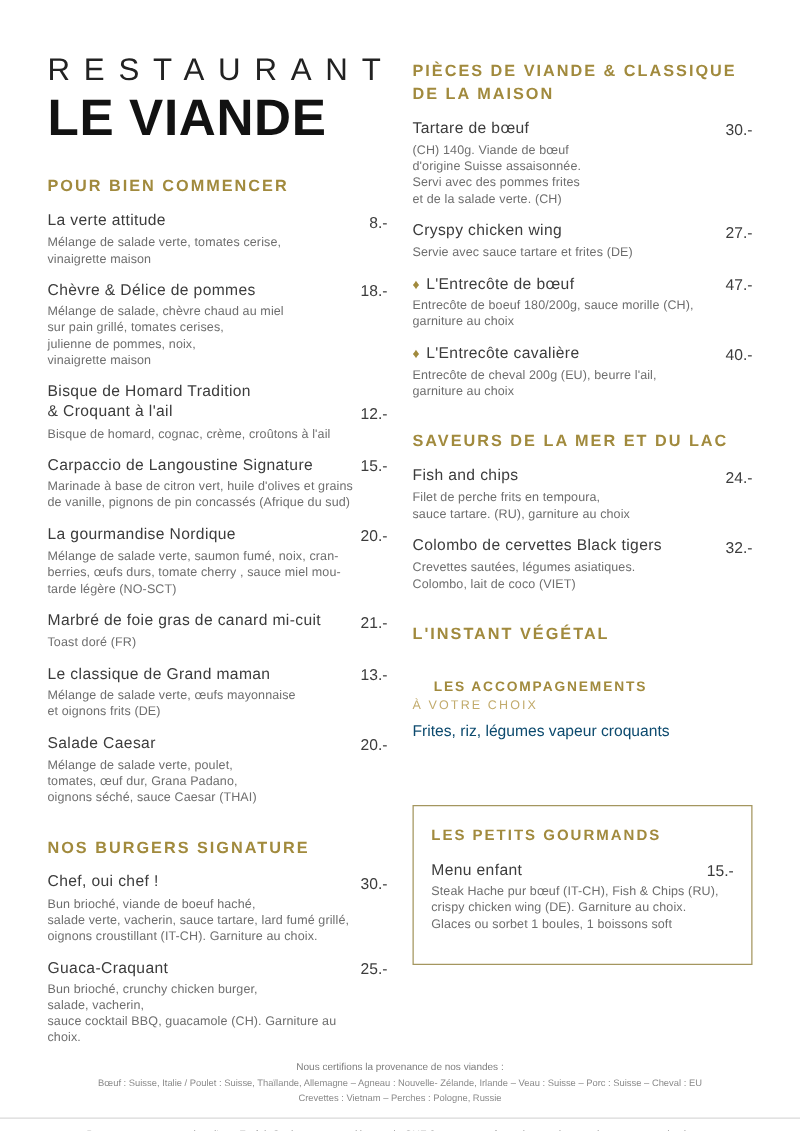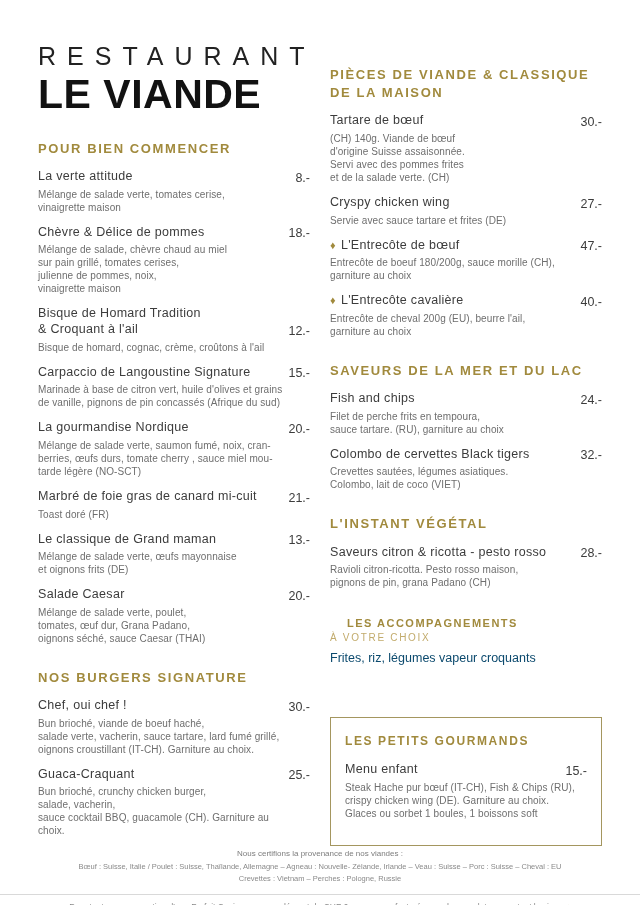--- a/index.html
+++ b/index.html
@@ -15,21 +15,21 @@
   .col { flex: 1; min-width: 0; }
 
   .brand { margin-bottom: 14px; }
   .brand-restaurant { font-size: 25px; letter-spacing: 11px; color: #222; font-weight: 400; white-space: nowrap; }
   .brand-name { font-size: 41px; font-weight: bold; color: #121212; line-height: 1.05; margin-top: 2px; letter-spacing: 0.5px; white-space: nowrap; }
 
   .section-title {
     color: #a18a3d; font-weight: bold; font-size: 13px;
     letter-spacing: 1.6px; margin: 24px 0 11px; line-height: 1.4;
   }
-  .section-title.first { margin-top: 24px; }
+  .section-title.first { margin-top: 6px; }
 
   .item { margin-bottom: 11px; }
   .row { display: flex; justify-content: space-between; align-items: flex-end; gap: 8px; }
   .name { font-size: 12.5px; color: #3c3c3c; letter-spacing: 0.3px; line-height: 1.25; white-space: pre-line; }
   .price { font-size: 12.5px; color: #3c3c3c; white-space: nowrap; }
   .desc { font-size: 10px; color: #6e6e6e; line-height: 1.3; margin-top: 3px; white-space: pre; letter-spacing: 0.1px; }
   .diamond { color: #a18a3d; font-size: 11px; margin-right: 5px; }
 
   .acc-title { color: #a18a3d; font-weight: bold; font-size: 11px; letter-spacing: 1.5px; margin: 28px 17px 3px; }
   .acc-sub { color: #c2ab6c; font-size: 10px; letter-spacing: 1.7px; margin-bottom: 8px; }
@@ -202,28 +202,20 @@
         <div class="row">
             <div class="name">Colombo de cervettes Black tigers</div>
             <div class="price">32.-</div>
           </div>
         <div class="desc">Crevettes sautées, légumes asiatiques.
 Colombo, lait de coco (VIET)</div>
       </div>
 
       <div class="section-title">L'INSTANT VÉGÉTAL</div>
 
-      <div class="item">
-        <div class="row">
-            <div class="name">Saveurs citron &amp; ricotta - pesto rosso</div>
-            <div class="price">28.-</div>
-          </div>
-        <div class="desc">Ravioli citron-ricotta. Pesto rosso maison,
-pignons de pin, grana Padano (CH)</div>
-      </div>
 
       <div class="accompagnements">
         <div class="acc-title">LES ACCOMPAGNEMENTS</div>
         <div class="acc-sub">À VOTRE CHOIX</div>
         <div class="acc-text">Frites, riz, légumes vapeur croquants</div>
       </div>
 
       <div class="gourmands">
         <div class="section-title">LES PETITS GOURMANDS</div>
         <div class="item">

